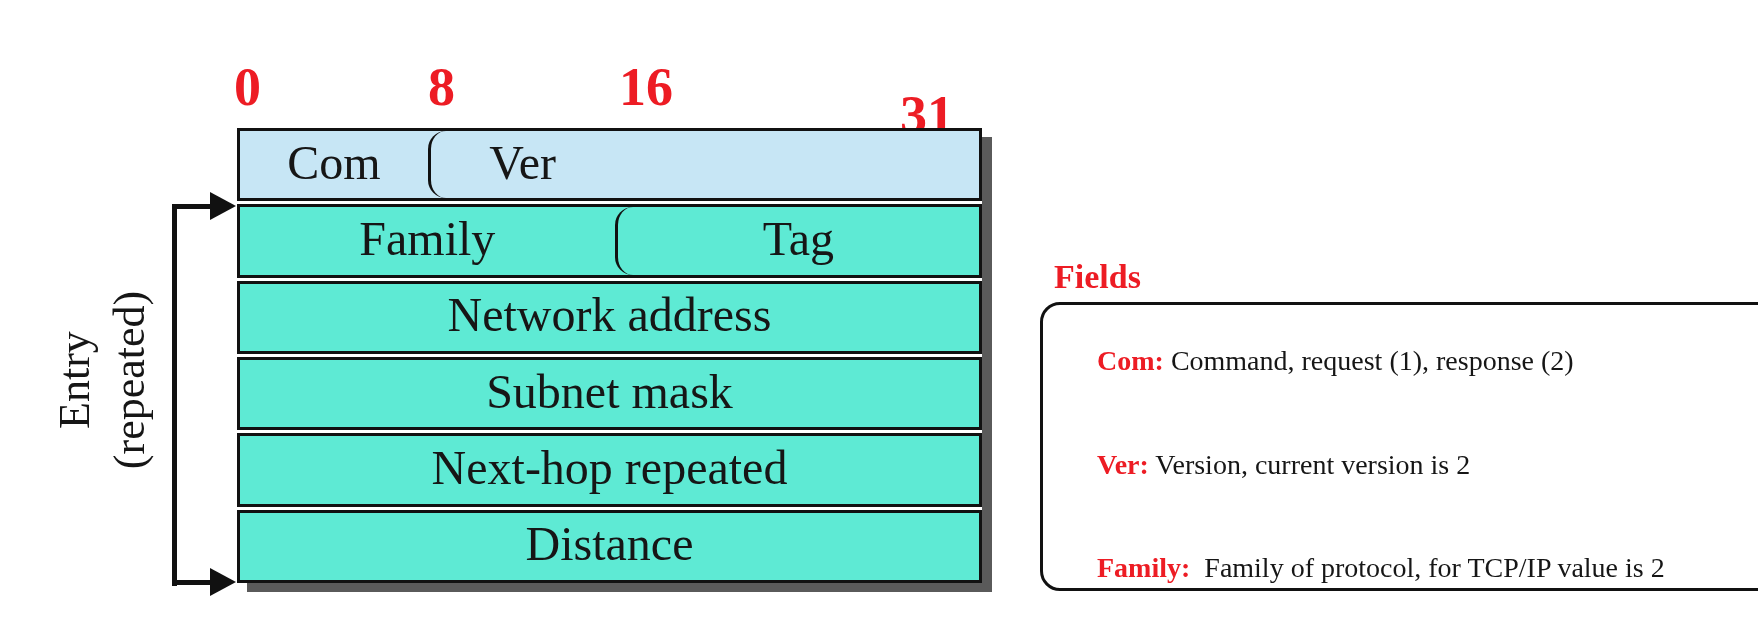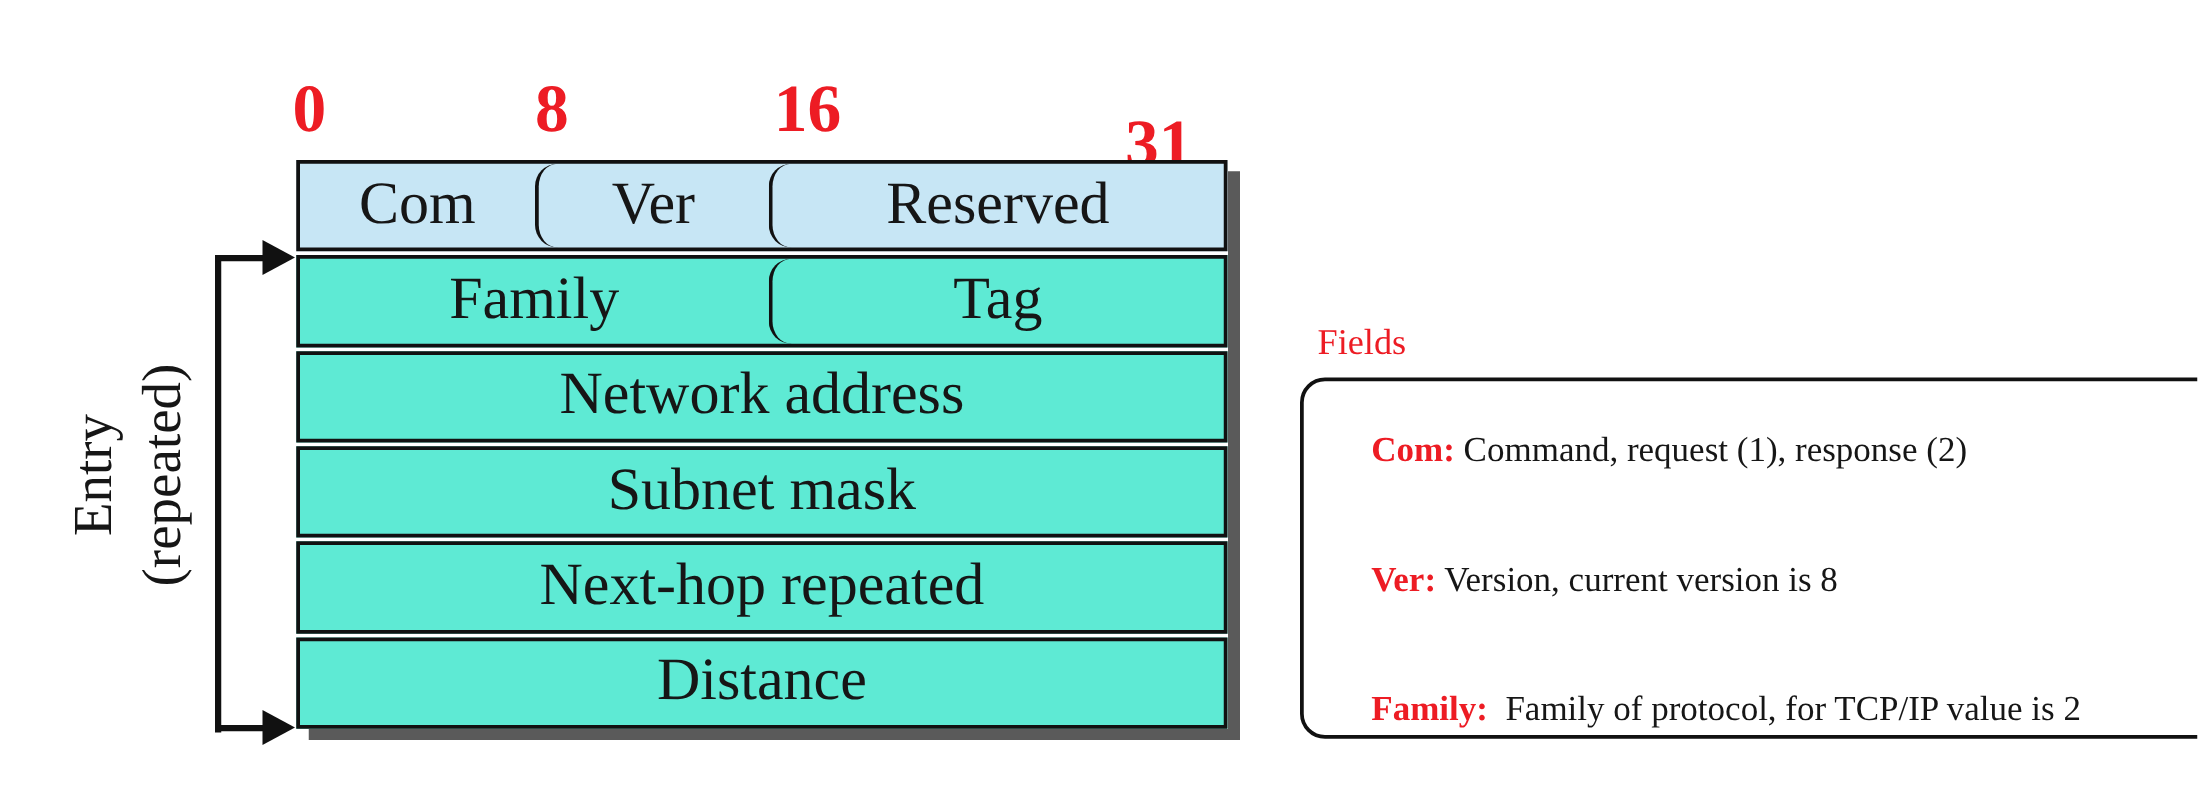--- a/index.html
+++ b/index.html
@@ -90,22 +90,22 @@
     line-height: 55px;
     color: #161616;
     white-space: nowrap;
   }
 
   
   .legend-title {
     position: absolute;
     left: 1054px;
     top: 260px;
-    font-size: 29px;
-    font-weight: normal;
+    font-size: 34px;
+    font-weight: bold;
     color: #ed1c24;
     line-height: 1;
   }
   .legend-box {
     position: absolute;
     left: 1040px;
     top: 302px;
     width: 767px;
     height: 289px;
     border: 3px solid #111111;
@@ -131,21 +131,20 @@
     <span class="bit b0">0</span>
     <span class="bit b8">8</span>
     <span class="bit b16">16</span>
     <span class="bit b31">31</span>
   </div>
 
   <div class="packet">
     <div class="prow header">
       <div class="pcell w8">Com</div>
       <div class="pcell w8b bl">Ver</div>
-      <div class="pcell grow bl">Reserved</div>
     </div>
     <div class="prow">
       <div class="pcell w16">Family</div>
       <div class="pcell grow bl">Tag</div>
     </div>
     <div class="prow">
       <div class="pcell grow">Network address</div>
     </div>
     <div class="prow">
       <div class="pcell grow">Subnet mask</div>
@@ -171,21 +170,21 @@
     <div>(repeated)</div>
   </div>
 
   <div class="legend-title">Fields</div>
 
   <div class="legend-box">
     <div class="leg-line">
       <span class="leg-term">Com:</span><span> Command, request (1), response (2)</span>
     </div>
     <div class="leg-line">
-      <span class="leg-term">Ver:</span><span> Version, current version is 8</span>
+      <span class="leg-term">Ver:</span><span> Version, current version is 2</span>
     </div>
     <div class="leg-line">
       <span class="leg-term">Family:</span><span>  Family of protocol, for TCP/IP value is 2</span>
     </div>
     <div class="leg-line">
       
     </div>
 
   </div>
 

